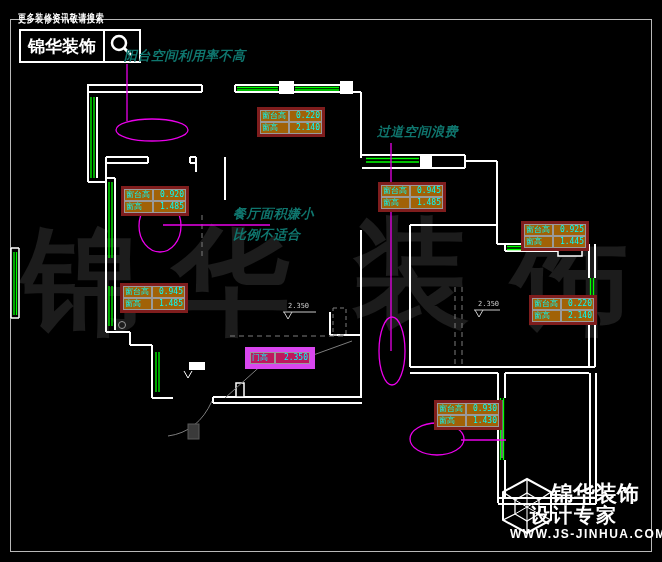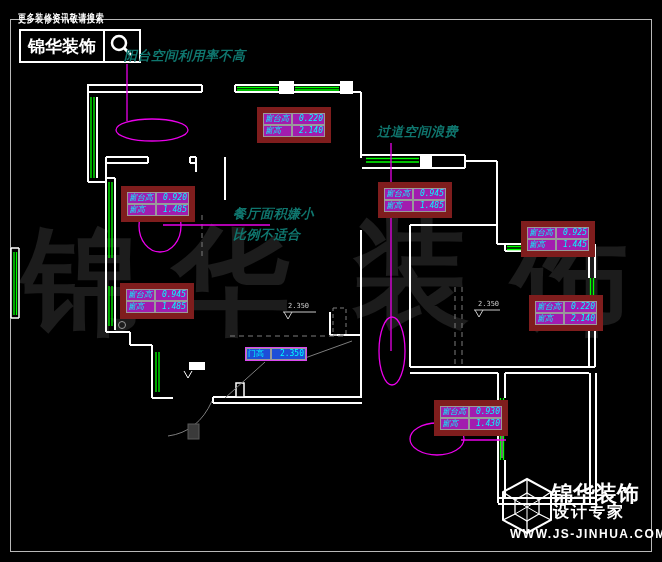--- a/index.html
+++ b/index.html
@@ -14,34 +14,34 @@
         transform:scaleX(0.72);transform-origin:left top;letter-spacing:1px;}
   #logobox{left:19px;top:29px;width:118px;height:30px;border:2px solid #fff;
            display:flex;align-items:center;background:#000;}
   #logobox .brand{width:82px;text-align:center;color:#fff;font-weight:bold;font-size:17px;
                   font-family:"DejaVu Serif",serif;white-space:nowrap;}
   #logobox .sep{width:2px;height:30px;background:#fff;}
   
   .ann{position:absolute;color:#0f766e;font-weight:bold;font-size:13px;line-height:21px;
        letter-spacing:0.5px;white-space:nowrap;font-style:italic;}
   
-  .wtable{position:absolute;display:grid;grid-template-columns:29px 33px;background:#a21caf;
-          border:6px solid #7f1d1d;font-style:italic;}
+  .wtable{position:absolute;display:grid;grid-template-columns:29px 33px;background:#a16207;
+          border:3px solid #7f1d1d;}
   .wt-cell{border:1px solid #9a9a9a;color:#00ffff;font-size:8px;line-height:10px;
            padding:0 1px;white-space:nowrap;overflow:hidden;}
   .wt-cell.val{font-family:"DejaVu Sans Mono",monospace;text-align:right;padding-left:3px;}
-  .dtable{position:absolute;display:grid;grid-template-columns:25px 35px;background:#1d4ed8;
-          border:1px solid #d946ef;}
+  .dtable{position:absolute;display:grid;grid-template-columns:25px 35px;background:#be185d;
+          border:5px solid #d946ef;}
   
   .elev{position:absolute;color:#c9c9c9;font-size:7px;line-height:8px;
         font-family:"DejaVu Sans Mono",monospace;letter-spacing:0px;}
   
   #f-brand1{left:551px;top:479px;color:#fff;font-weight:bold;font-size:22px;
             font-family:"DejaVu Serif",serif;white-space:nowrap;}
-  #f-brand2{left:553px;top:502px;color:#fff;font-weight:bold;font-size:16px;
+  #f-brand2{left:530px;top:502px;color:#fff;font-weight:bold;font-size:20px;
             font-family:"DejaVu Serif",serif;letter-spacing:2px;white-space:nowrap;}
   #f-url{left:510px;top:527px;color:#fff;font-weight:bold;font-size:12px;
          letter-spacing:1.5px;white-space:nowrap;}
 </style>
 </head>
 <body>
 
 <div id="canvas">
 
   <span class="wm" style="left:22px;top:222px">锦</span>

